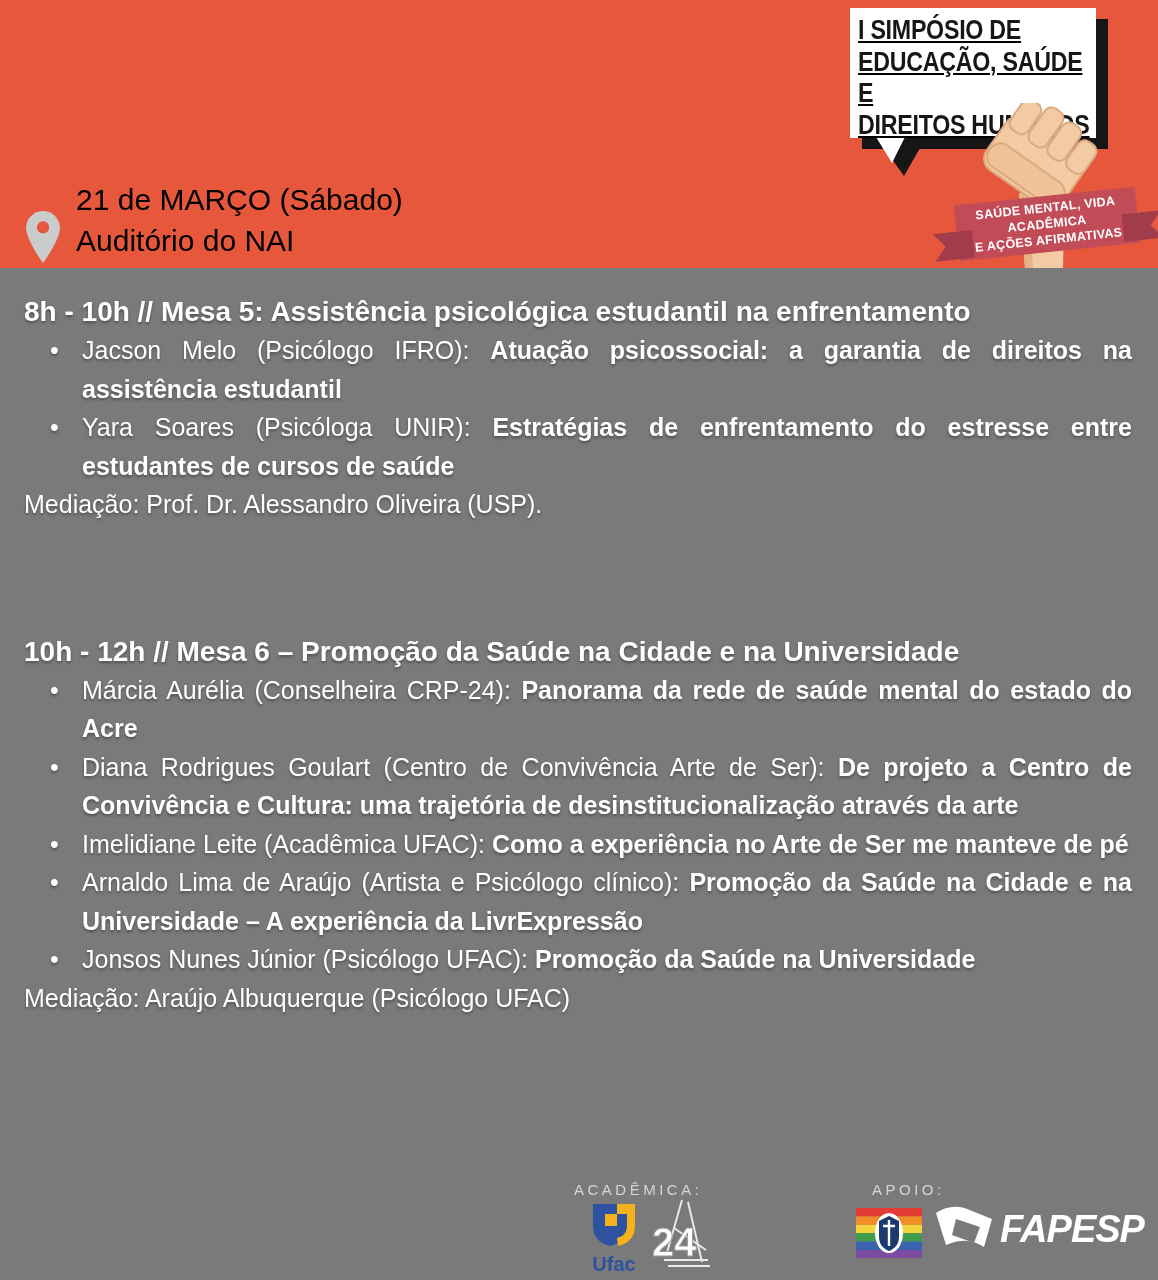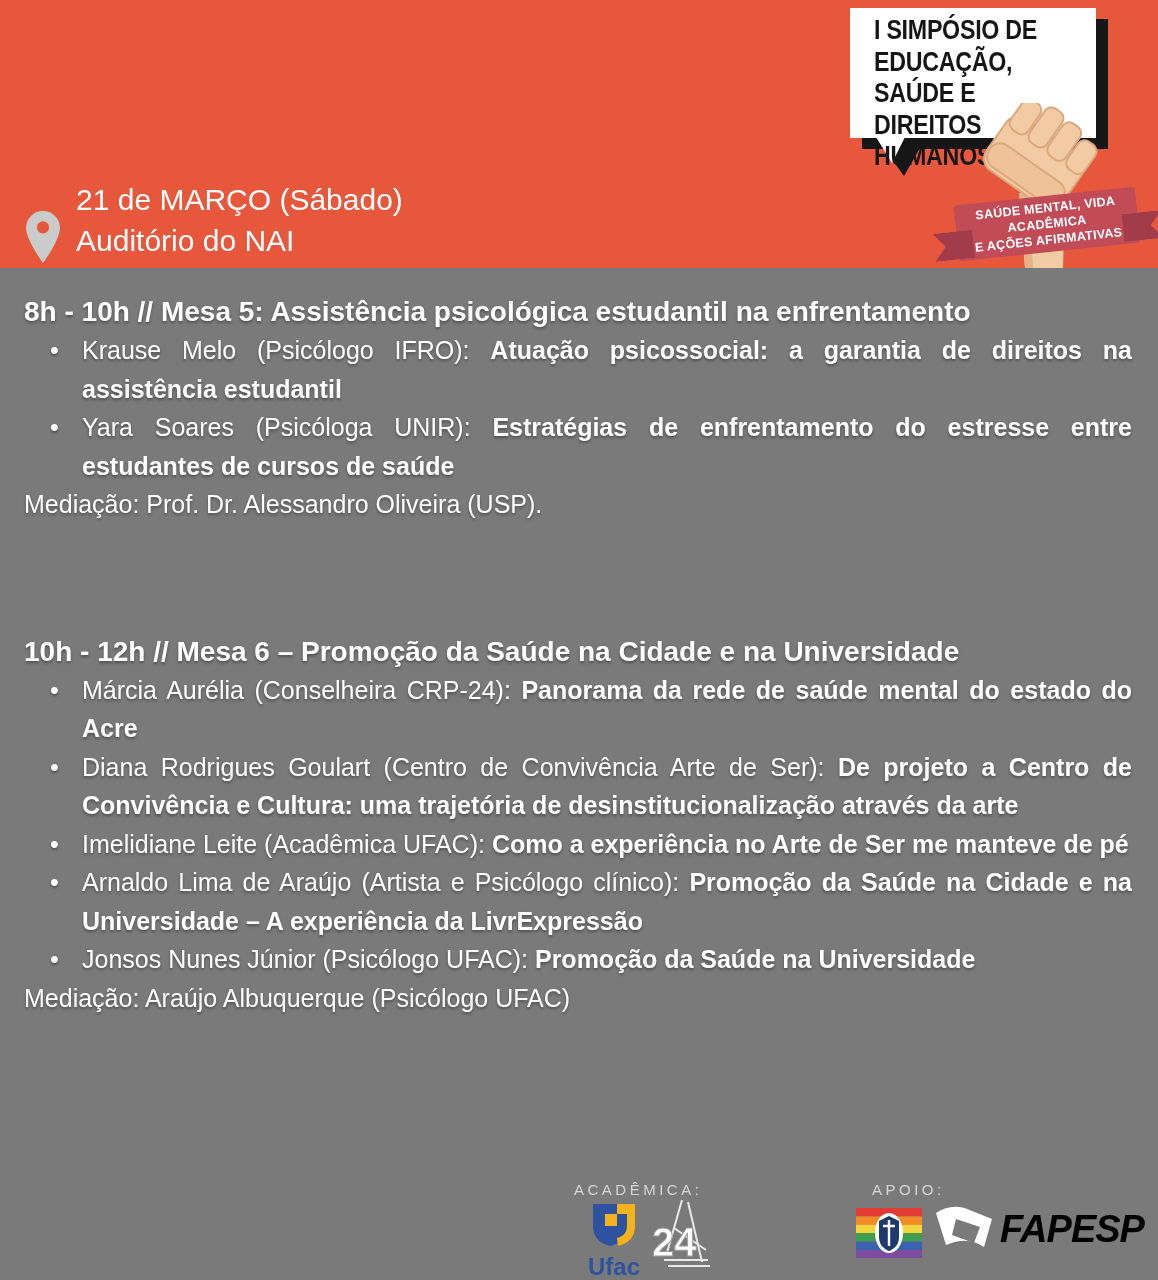--- a/index.html
+++ b/index.html
@@ -3,25 +3,25 @@
 <meta charset="utf-8">
 <style>
   html,body { margin:0; padding:0; }
   .poster {
     position:relative; width:1158px; height:1280px; overflow:hidden;
     background:#7a7a7b; font-family:"Liberation Sans", sans-serif;
   }
   
   .header { position:absolute; left:0; top:0; width:100%; height:268px; background:#e6573c; }
   .pin-icon { position:absolute; left:26px; top:211px; width:34px; height:52px; }
-  .loc-text { position:absolute; left:76px; top:179px; color:#ffffff; font-size:30px; line-height:41px; }
+  .loc-text { position:absolute; left:76px; top:179px; color:#000000; font-size:30px; line-height:41px; }
   
   .bubble-shadow { position:absolute; left:862px; top:19px; width:246px; height:130px; background:#161616; z-index:1; }
   .bubble { position:absolute; left:850px; top:8px; width:246px; height:130px; background:#ffffff; z-index:2;
-            box-sizing:border-box; padding:7px 0 0 24px; }
+            box-sizing:border-box; padding:7px 0 0 8px;text-decoration:underline; }
   .bubble-text { font-weight:700; font-size:27px; line-height:1.17; color:#161616;
                  transform:scaleX(0.86); transform-origin:left top; width:116%; letter-spacing:-0.3px; }
   .tail-shadow { position:absolute; left:884px; top:148px; width:0; height:0; z-index:1;
                  border-left:20px solid transparent; border-right:16px solid transparent; border-top:28px solid #161616; }
   .tail { position:absolute; left:876px; top:137px; width:0; height:0; z-index:2;
           border-left:16px solid transparent; border-right:13px solid transparent; border-top:26px solid #ffffff; }
   .fist { position:absolute; left:953px; top:103px; width:162px; height:165px; z-index:5; }
   .ribbon { position:absolute; left:956px; top:196px; width:182px; height:56px; background:#c24b58; z-index:6;
             transform:rotate(-6deg); border-radius:3px; display:flex; flex-direction:column;
             align-items:center; justify-content:center; color:#ffffff; font-weight:700;
@@ -39,25 +39,25 @@
                       font-size:25px; line-height:38.5px; }
   .session-items li::before { content:"•"; position:absolute; left:26px; top:0; }
   .ttl { font-weight:700; }
   .mediation { margin:0; font-size:25px; line-height:38.5px; }
   .session-2 { margin-top:108px; }
   
   .footer-label { position:absolute; color:#d6d6d6; font-size:15px; letter-spacing:3.5px; }
   .lbl-realizacao { left:574px; top:1181px; }
   .lbl-apoio { left:852px; top:1181px;margin-left:20px; }
   .ufac-logo { position:absolute; left:588px; top:1202px; width:52px; text-align:center; }
-  .ufac-text { color:#2c52a0; font-weight:700; font-size:24px; margin-top:1px; }
+  .ufac-text { color:#2c52a0; font-weight:700; font-size:20px; margin-top:1px; }
   .logo24 { position:absolute; left:644px; top:1198px; width:70px; height:72px; }
   .rainbow-logo { position:absolute; left:856px; top:1208px; width:66px; height:50px; }
   .fapesp-logo { position:absolute; left:932px; top:1203px; display:flex; align-items:center; }
-  .fapesp-text { color:#000000; font-weight:700; font-style:italic; font-size:38px; letter-spacing:-1px; margin-left:4px; }
+  .fapesp-text { color:#ffffff; font-weight:700; font-style:italic; font-size:38px; letter-spacing:-1px; margin-left:4px; }
 </style>
 </head>
 <body>
 
 <div class="poster">
 
   <div class="header">
 
     <svg class="pin-icon" viewBox="0 0 30 46">
       <path d="M15 0 C6.7 0 0 6.7 0 15 c0 10.5 15 31 15 31 s15 -20.5 15 -31 C30 6.7 23.3 0 15 0 z" fill="#cacccb"></path>
@@ -97,21 +97,21 @@
       <div>SAÚDE MENTAL, VIDA ACADÊMICA</div>
       <div>E AÇÕES AFIRMATIVAS</div>
     </div>
   </div>
 
   <div class="content">
 
     <section class="session session-1">
       <h2 class="session-heading">8h - 10h // Mesa 5: Assistência psicológica estudantil na enfrentamento</h2>
       <ul class="session-items">
-        <li><span class="spk">Krause Melo (Psicólogo IFRO): </span><span class="ttl">Atuação psicossocial: a garantia de direitos na assistência estudantil</span></li>
+        <li><span class="spk">Jacson Melo (Psicólogo IFRO): </span><span class="ttl">Atuação psicossocial: a garantia de direitos na assistência estudantil</span></li>
         <li><span class="spk">Yara Soares (Psicóloga UNIR): </span><span class="ttl">Estratégias de enfrentamento do estresse entre estudantes de cursos de saúde</span></li>
       </ul>
       <p class="mediation">Mediação: Prof. Dr. Alessandro Oliveira (USP).</p>
     </section>
 
     <section class="session session-2">
       <h2 class="session-heading">10h - 12h // Mesa 6 – Promoção da Saúde na Cidade e na Universidade</h2>
       <ul class="session-items">
         <li><span class="spk">Márcia Aurélia (Conselheira CRP-24): </span><span class="ttl">Panorama da rede de saúde mental do estado do Acre</span></li>
         <li><span class="spk">Diana Rodrigues Goulart (Centro de Convivência Arte de Ser): </span><span class="ttl">De projeto a Centro de Convivência e Cultura: uma trajetória de desinstitucionalização através da arte</span></li>

